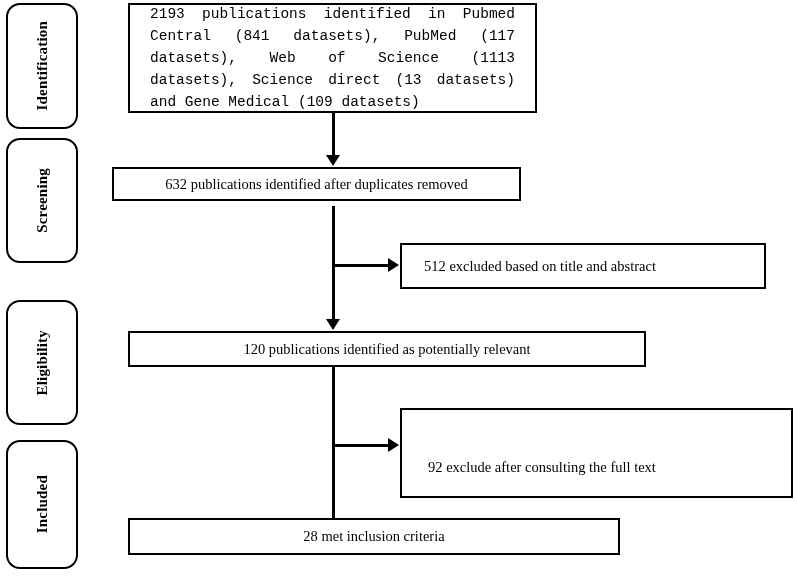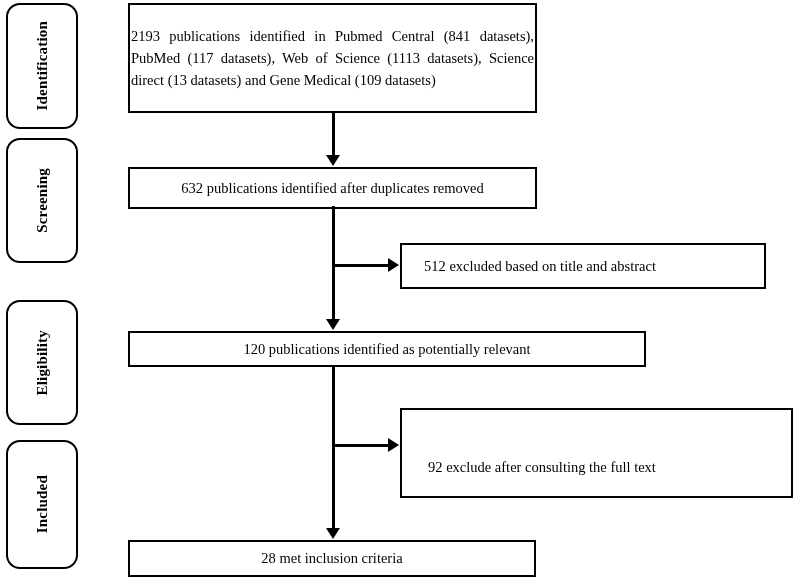--- a/index.html
+++ b/index.html
@@ -57,21 +57,22 @@
     justify-content: center;
     text-align: center;
   }
   .flow-box .box-text {
     padding: 0 14px;
     width: 100%;
   }
   .flow-box.justify .box-text {
     text-align: justify;
     text-align-last: left;
-    padding: 0 1px;
+    padding: 0 20px;
+    font-family: Liberation Mono, monospace;
   }
   .flow-box.exclusion-multi .box-text {
     padding: 0 0 0 26px;
     text-align: left;
     margin-top: 28px;
   }
   .excl-line-sub {
     padding-left: 22px;
     display: block;
   }
@@ -128,21 +129,21 @@
     <span class="stage-text">Included</span>
   </div>
 
   <div class="flow-box justify" style="left:128px; top:3px; width:409px; height:110px;">
     <span class="box-text">2193 publications identified in Pubmed Central (841 datasets), PubMed (117 datasets), Web of Science (1113 datasets), Science direct (13 datasets) and Gene Medical (109 datasets)</span>
   </div>
 
   <div class="conn-v" style="left:332px; top:113px; height:44px;"></div>
   <div class="arrow-down" style="left:326px; top:155px;"></div>
 
-  <div class="flow-box centered" style="left:128px; top:167px; width:409px; height:42px;">
+  <div class="flow-box centered" style="left:112px; top:167px; width:409px; height:34px;">
     <span class="box-text">632 publications identified after duplicates removed</span>
   </div>
 
   <div class="conn-v" style="left:332px; top:206px; height:114px;"></div>
   <div class="arrow-down" style="left:326px; top:319px;"></div>
 
   <div class="conn-h" style="left:332px; top:264px; width:57px;"></div>
   <div class="arrow-right" style="left:388px; top:258px;"></div>
 
   <div class="flow-box" style="left:400px; top:243px; width:366px; height:46px;">
@@ -158,17 +159,17 @@
 
   <div class="conn-h" style="left:332px; top:444px; width:57px;"></div>
   <div class="arrow-right" style="left:388px; top:438px;"></div>
 
   <div class="flow-box exclusion-multi" style="left:400px; top:408px; width:393px; height:90px;">
     <span class="box-text">
       <span class="excl-line-main">92 exclude after consulting the full text</span>
     </span>
   </div>
 
-  <div class="flow-box centered" style="left:128px; top:540px; width:408px; height:37px;">
+  <div class="flow-box centered" style="left:128px; top:518px; width:492px; height:37px;">
     <span class="box-text">28 met inclusion criteria</span>
   </div>
 
 </div>
 
 </body></html>

